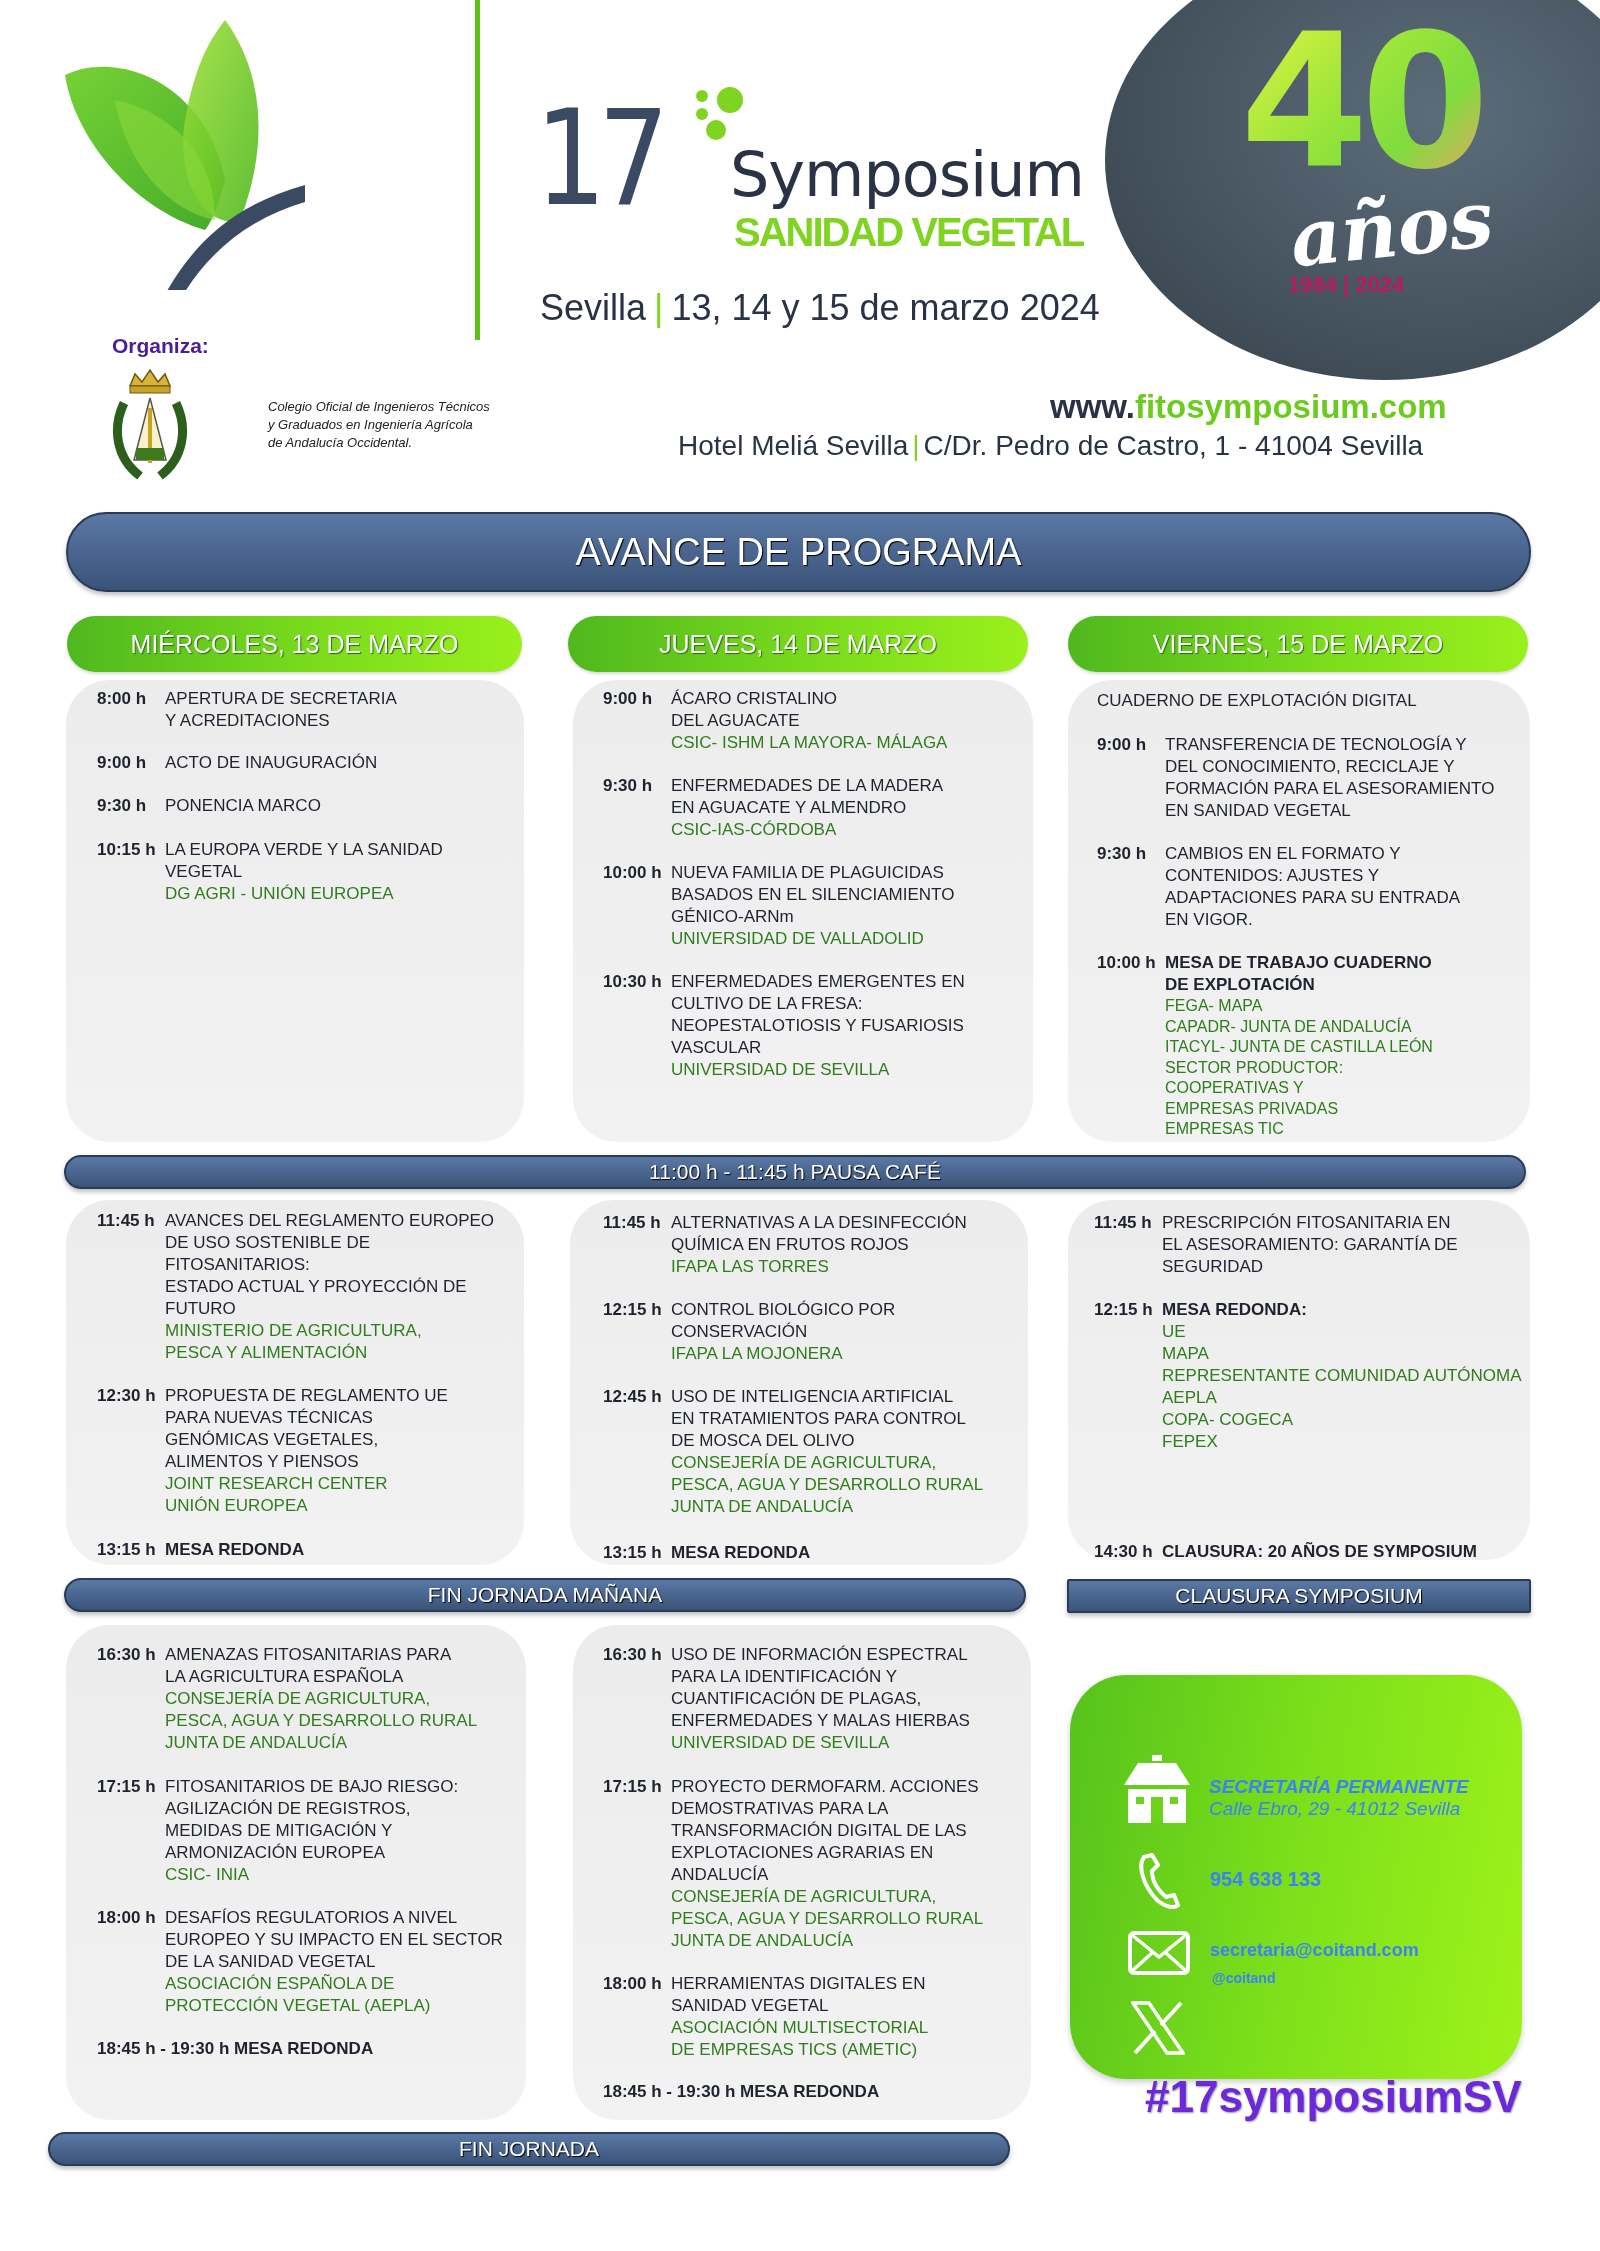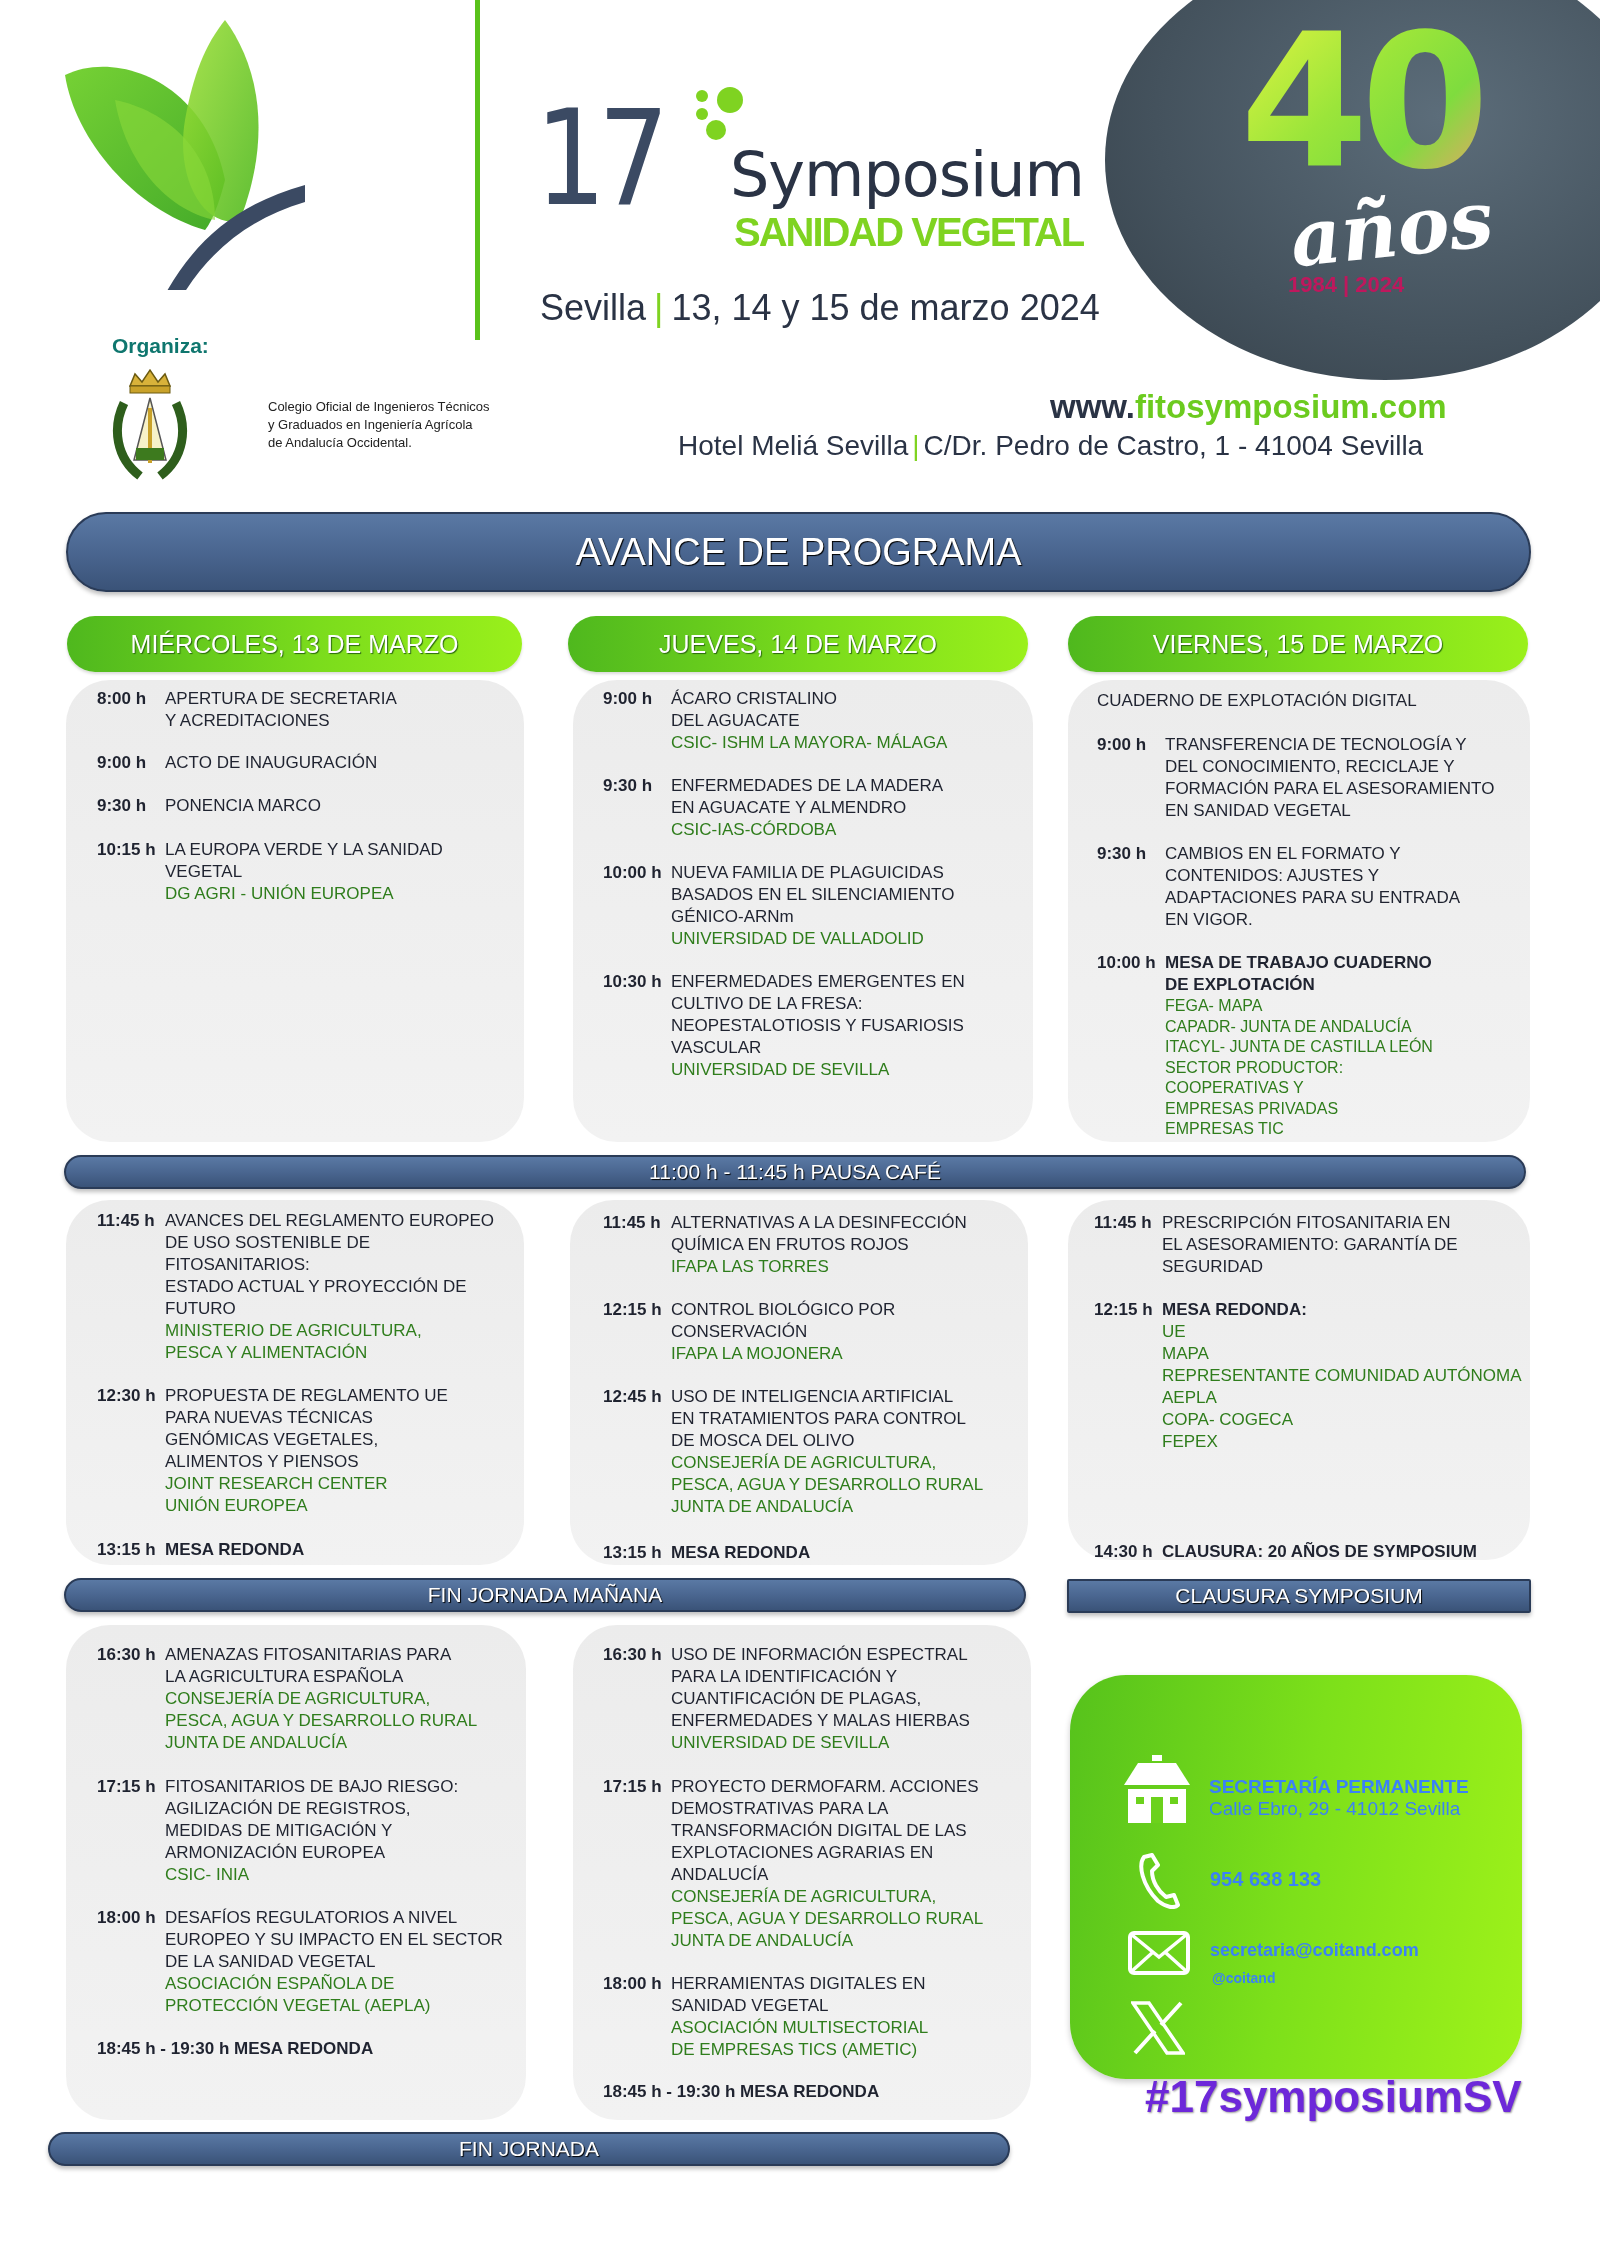--- a/index.html
+++ b/index.html
@@ -15,21 +15,21 @@
   .dots { left: 694px; top: 86px; width: 60px; height: 60px; }
   .symp { left: 730px; top: 144px; font-size: 62px; color: #2a3345; line-height: 1; font-family: "DejaVu Sans", sans-serif; letter-spacing: -1px; }
   .sanidad { left: 734px; top: 212px; font-size: 40px; font-weight: bold; color: #7fd321; line-height: 1; letter-spacing: -2px; }
   .dateline { left: 540px; top: 290px; font-size: 36px; color: #2a3345; line-height: 1; }
   .dateline .sep { color: #7fd321; margin: 0 8px; }
   .anniv-circle { left: 1105px; top: -60px; width: 560px; height: 440px; border-radius: 50%; background: radial-gradient(ellipse at 60% 40%, #5c6d7a 0%, #44525d 60%, #343f48 100%); }
   .forty { left: 1240px; top: 10px; font-size: 185px; font-weight: bold; line-height: 1; letter-spacing: -8px; color: #a7e83a; background: linear-gradient(135deg, #e6f542 0%, #9be53a 45%, #7fdc3e 70%, #f0a26a 100%); -webkit-background-clip: text; background-clip: text; -webkit-text-fill-color: transparent; font-family: "DejaVu Sans", sans-serif; }
   .anos { left: 1290px; top: 190px; font-size: 78px; font-style: italic; font-weight: bold; color: #ffffff; font-family: "DejaVu Serif", serif; line-height: 1; transform: rotate(-6deg); }
   .years { left: 1288px; top: 272px; font-size: 22px; font-weight: bold; color: #be185d; }
 
-  .organiza { left: 112px; top: 334px; font-size: 21px; font-weight: bold; color: #0f766e; }
+  .organiza { left: 112px; top: 334px; font-size: 21px; font-weight: bold; color: #4c1d95; }
   .crest { left: 110px; top: 368px; width: 80px; height: 115px; }
   .college { left: 268px; top: 398px; font-size: 13px; line-height: 18px; color: #222; }
 
   .web { left: 1050px; top: 388px; font-size: 33px; font-weight: bold; color: #2a3345; }
   .web .g { color: #6ccb1f; font-weight: bold; }
   .hotel { left: 678px; top: 430px; font-size: 28px; color: #2a3345; }
   .hotel .sep { color: #7fd321; margin: 0 4px; }
 
   
   .banner-blue { background: linear-gradient(180deg, #5a79a4 0%, #4a6690 50%, #3a5378 100%); border: 2px solid #2a3b57; color: #fff; text-align: center; box-shadow: 0 3px 4px rgba(0,0,0,0.25); text-shadow: 1px 1px 1px #000; }
@@ -41,21 +41,21 @@
   .fin-jor { left: 48px; top: 2132px; width: 962px; height: 34px; border-radius: 17px; font-size: 21px; line-height: 30px; }
 
   
   .card { background: linear-gradient(180deg, #ececec 0%, #f2f2f2 100%); border-radius: 44px; padding: 0; }
   .sess { position: absolute; font-size: 17px; line-height: 22px; color: #1f2330; }
   .sess .t { position: absolute; left: 0; top: 0; width: 68px; white-space: nowrap; font-weight: bold; }
   .sess .body { margin-left: 68px; }
   .sess .title { display: block; }
   .sess .title.b { font-weight: bold; }
   .sess .org { display: block; color: #2f7d1c; }
-  .line { display: block; }
+  .line { display: block; font-style: italic; }
 
   
   .contact { left: 1070px; top: 1675px; width: 452px; height: 404px; border-radius: 56px; background: linear-gradient(100deg, #56c21c 0%, #7de01a 50%, #9ff21a 100%); box-shadow: 0 3px 6px rgba(0,0,0,0.2); }
   .c-row { position: absolute; color: #3b82f6; font-weight: bold; }
   .hashtag { left: 1145px; top: 2072px; font-size: 44px; font-weight: bold; color: #6d28d9; text-shadow: 1px 1px 2px rgba(0,0,0,0.4); }
 </style>
 </head>
 <body>
 
 <svg class="abs leaf-logo" viewBox="0 0 250 270">

